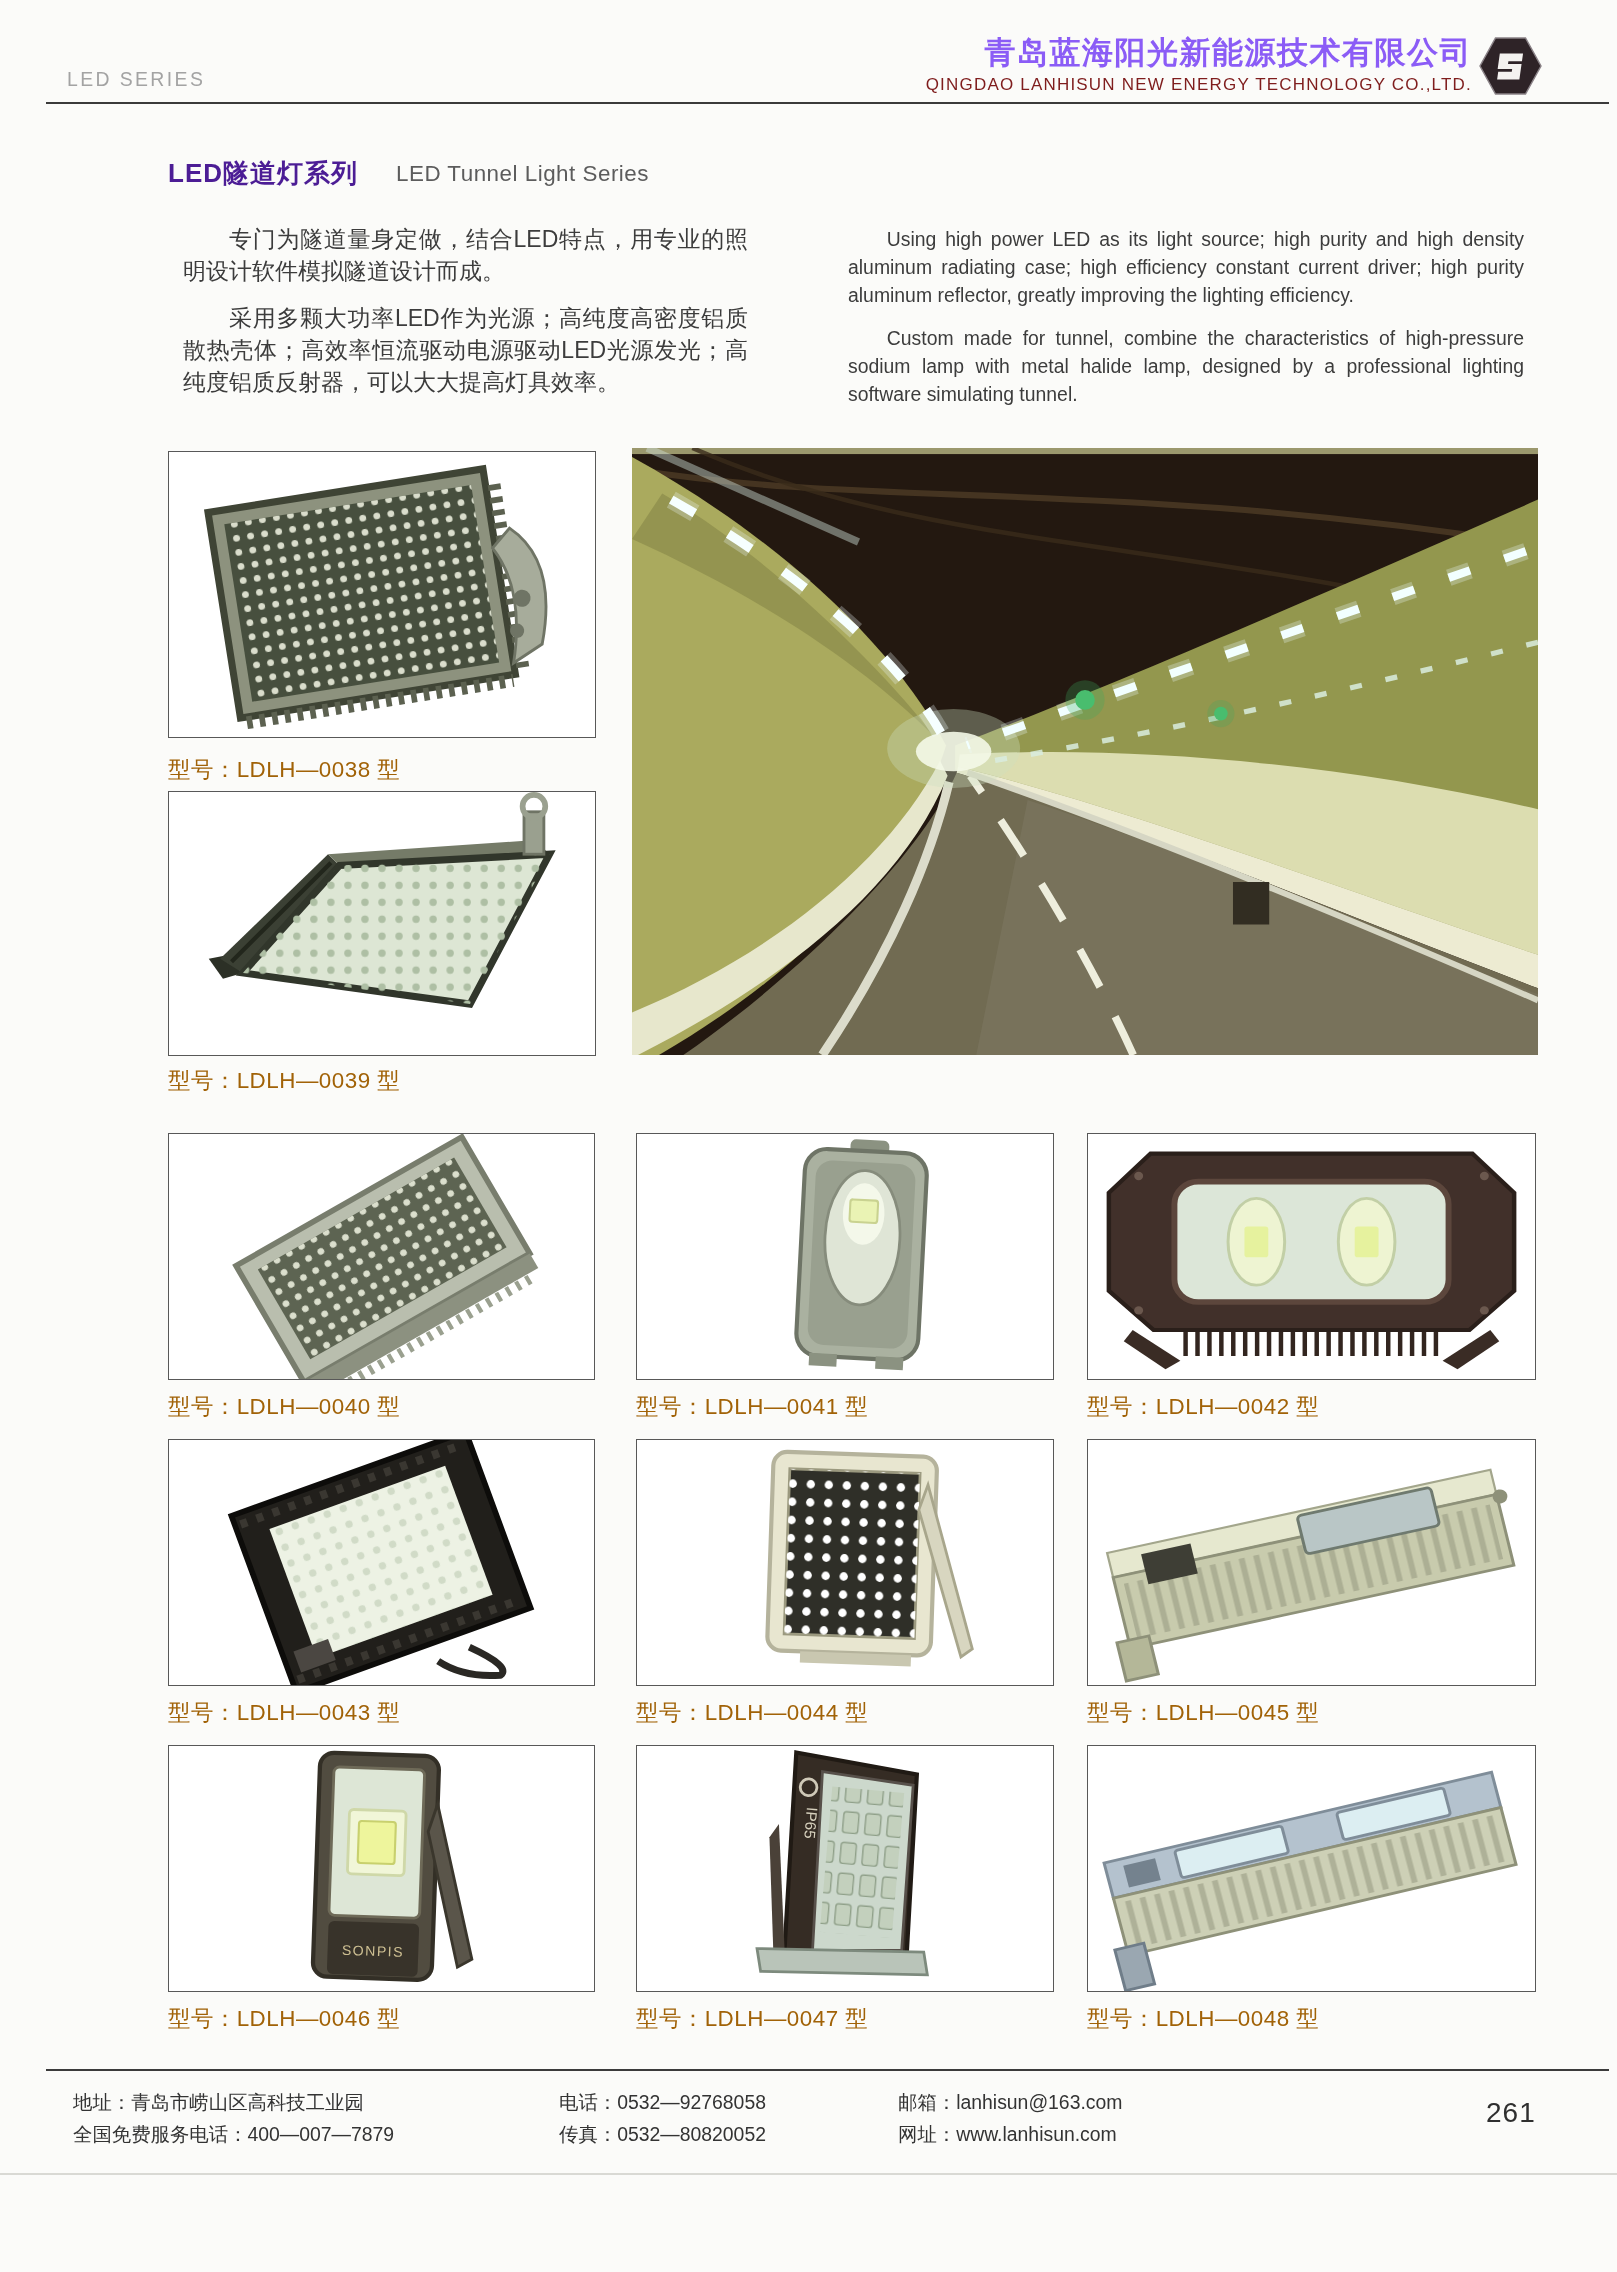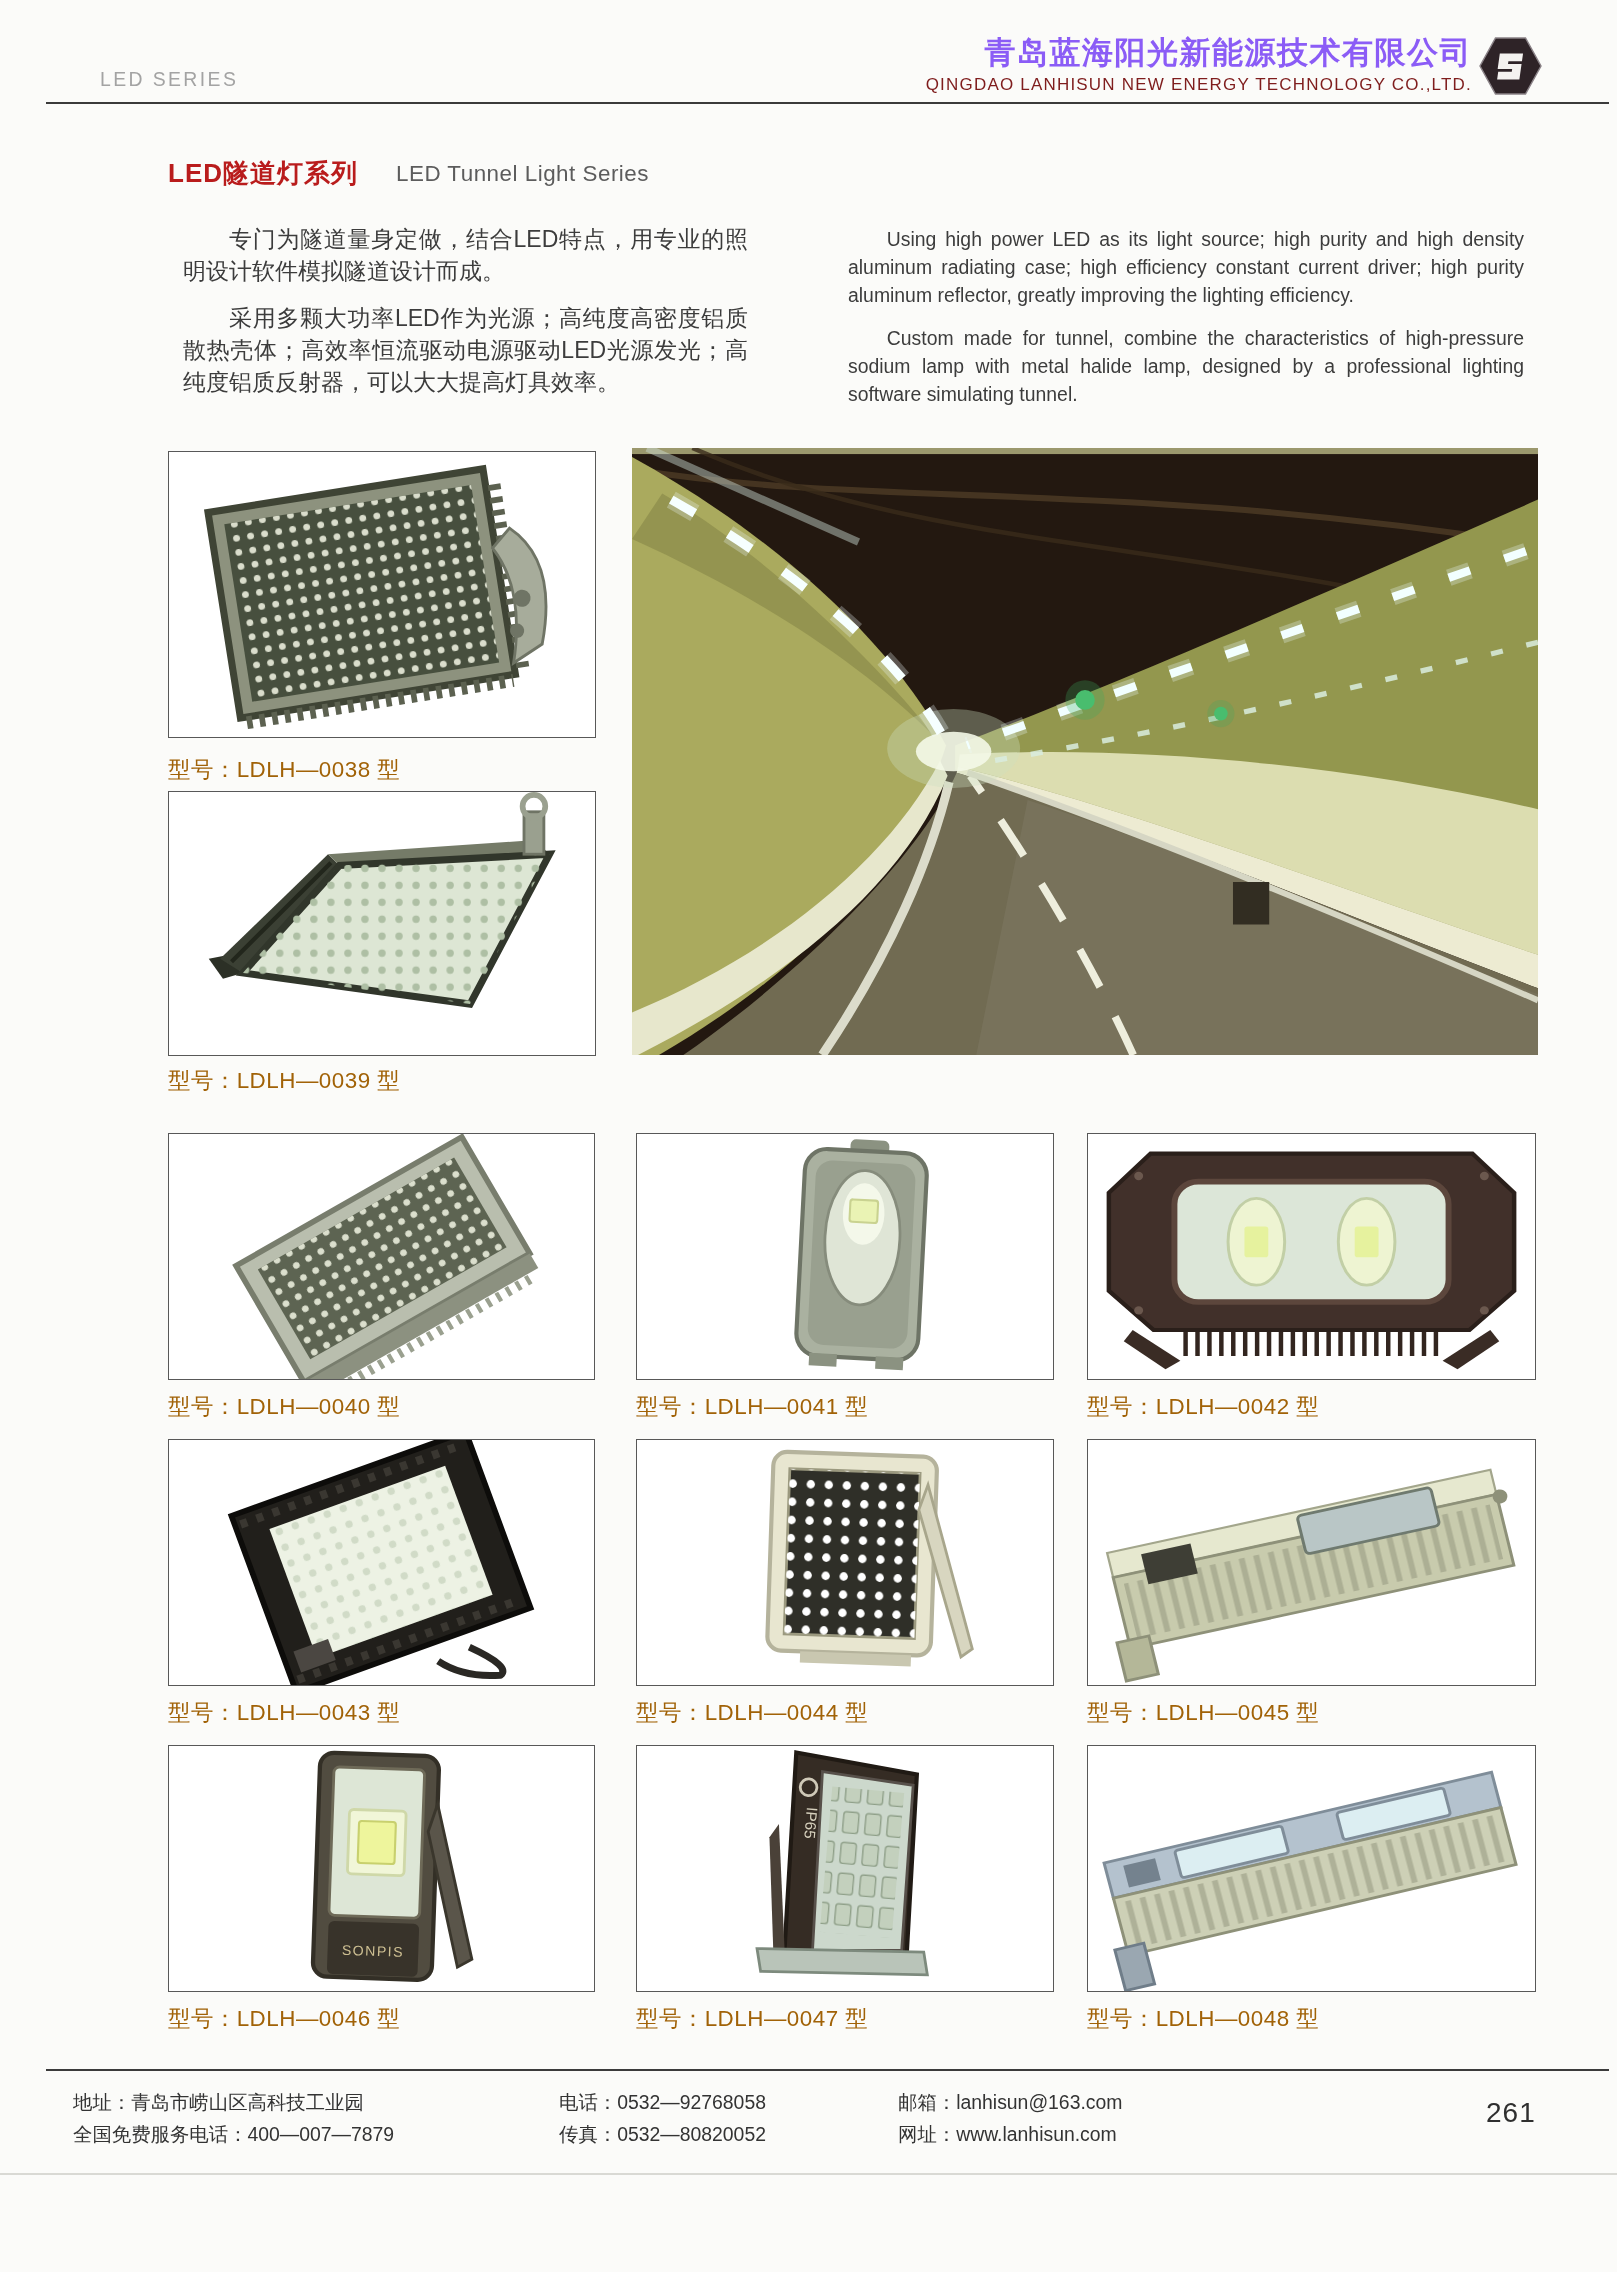--- a/index.html
+++ b/index.html
@@ -2,28 +2,28 @@
 <html style="font-size:7.8px"><head>
 <meta charset="utf-8">
 <style>
   html,body{margin:0;padding:0;background:#e8e8e6;}
   .page{
     position:relative;width:1617px;height:2273px;background:#fbfbf9;
     font-family:"Liberation Sans",sans-serif;color:#3f3f3f;overflow:hidden;
   }
   .abs{position:absolute;}
   
-  .series-label{left:67px;top:68px;font-size:19.4px;letter-spacing:2.4px;color:#a3a3a3;margin-left:33px;}
+  .series-label{left:67px;top:68px;font-size:19.4px;letter-spacing:2.4px;color:#a3a3a3;}
   .company-block{left:826px;top:35px;width:646px;text-align:right;}
   .company-cn{font-size:31px;font-weight:bold;color:#8b5cf6;letter-spacing:1.5px;line-height:36px;}
   .company-en{font-size:17px;color:#7f1d1d;letter-spacing:1.2px;margin-top:3.9px;}
   .logo{left:1479px;top:36px;width:63px;height:60px;}
   .header-rule{left:46px;top:102px;width:1563px;height:2.4px;background:#3b3b3b;}
   
-  .title-cn{left:168px;top:156px;font-size:26px;font-weight:bold;color:#b91c1c;letter-spacing:1px;}
+  .title-cn{left:168px;top:156px;font-size:26px;font-weight:bold;color:#4c1d95;letter-spacing:1px;}
   .title-en{left:396px;top:161px;font-size:22.4px;color:#5c5c5c;letter-spacing:0.5px;}
   .desc{line-height:32px;text-align:justify;}
   .desc p{margin:15px;text-indent:2em;}
   .desc-cn{left:168px;top:208px;width:595px;font-size:23px;color:#3c3c3c;}
   .desc-en{left:833px;top:210px;width:706px;font-size:19.4px;line-height:28px;color:#3c3c3c;}
   
   .pbox{position:absolute;background:#ffffff;border:1.5px solid #585858;box-sizing:border-box;margin:0;}
   .pbox svg{display:block;width:100%;height:100%;}
   .photo{position:absolute;margin:0;}
   .photo svg{display:block;width:100%;height:100%;}

